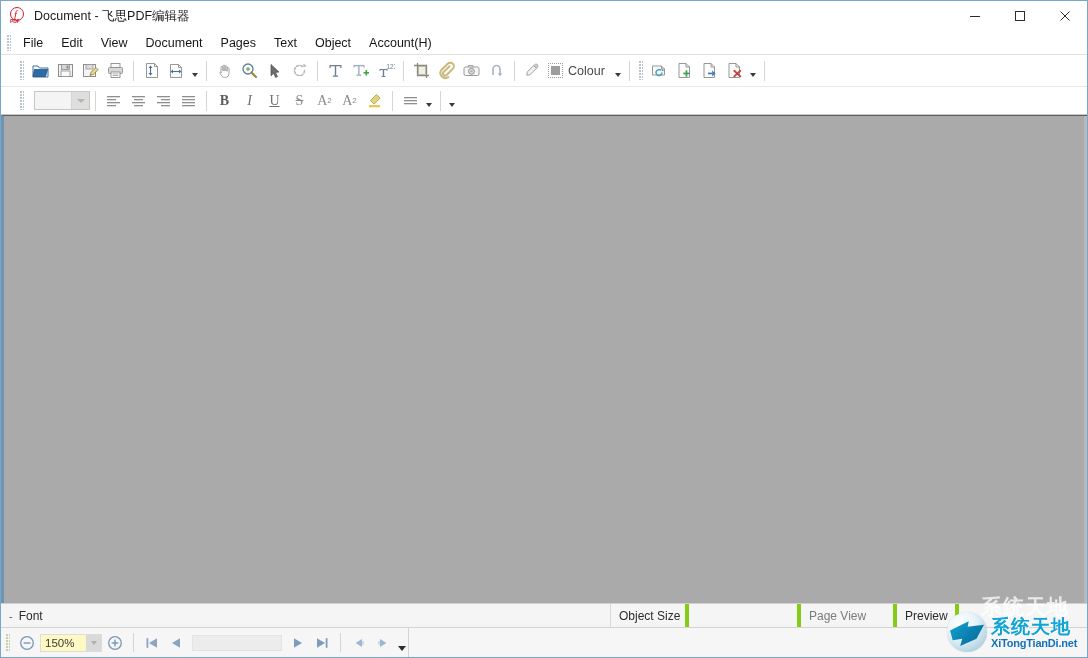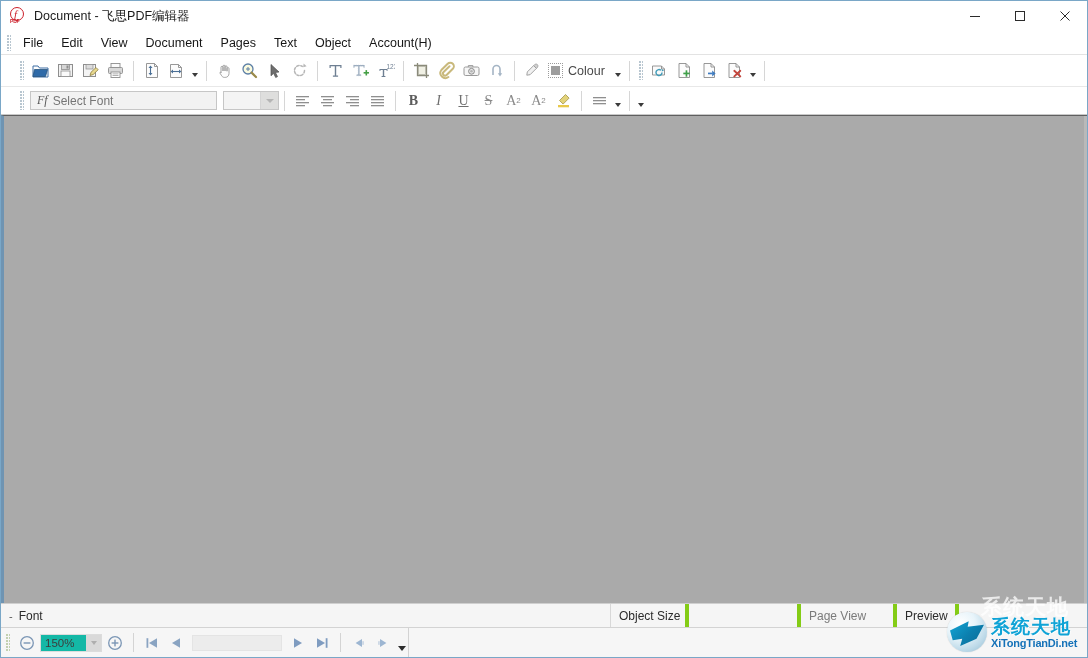--- a/index.html
+++ b/index.html
@@ -307,21 +307,21 @@
     flex: 0 0 auto;
   }
   .nbtn {
     width: 24px; height: 24px;
     display: flex; align-items: center; justify-content: center;
     cursor: default; flex: 0 0 auto;
     border: 1px solid transparent; box-sizing: border-box;
   }
   .zoom-combo {
     height: 18px; width: 62px;
-    background: #14b8a6;
+    background: #fef9c3;
     border: 1px solid #dcdcdc;
     display: flex; align-items: stretch;
     box-sizing: border-box;
     margin: 0 1px;
     flex: 0 0 auto;
   }
   .zoom-combo .zval {
     flex: 1;
     display: flex; align-items: center;
     font-size: 11.5px; color: #3c3c3c;
@@ -675,24 +675,20 @@
       <div class="dropdown-arrow">
           <i></i>
         </div>
 
       <div class="sep"></div>
     </div>
 
     <div class="toolbar row2">
       <div class="tb-grip"></div>
 
-      <div class="font-combo">
-        <span class="ff-icon">F<i>f</i></span>
-        <input type="text" value="" placeholder="Select Font" style="">
-      </div>
 
       <div class="size-combo">
         <div class="val"></div>
         <div class="arrow">
             <i></i>
           </div>
       </div>
 
       <div class="sep"></div>
 

